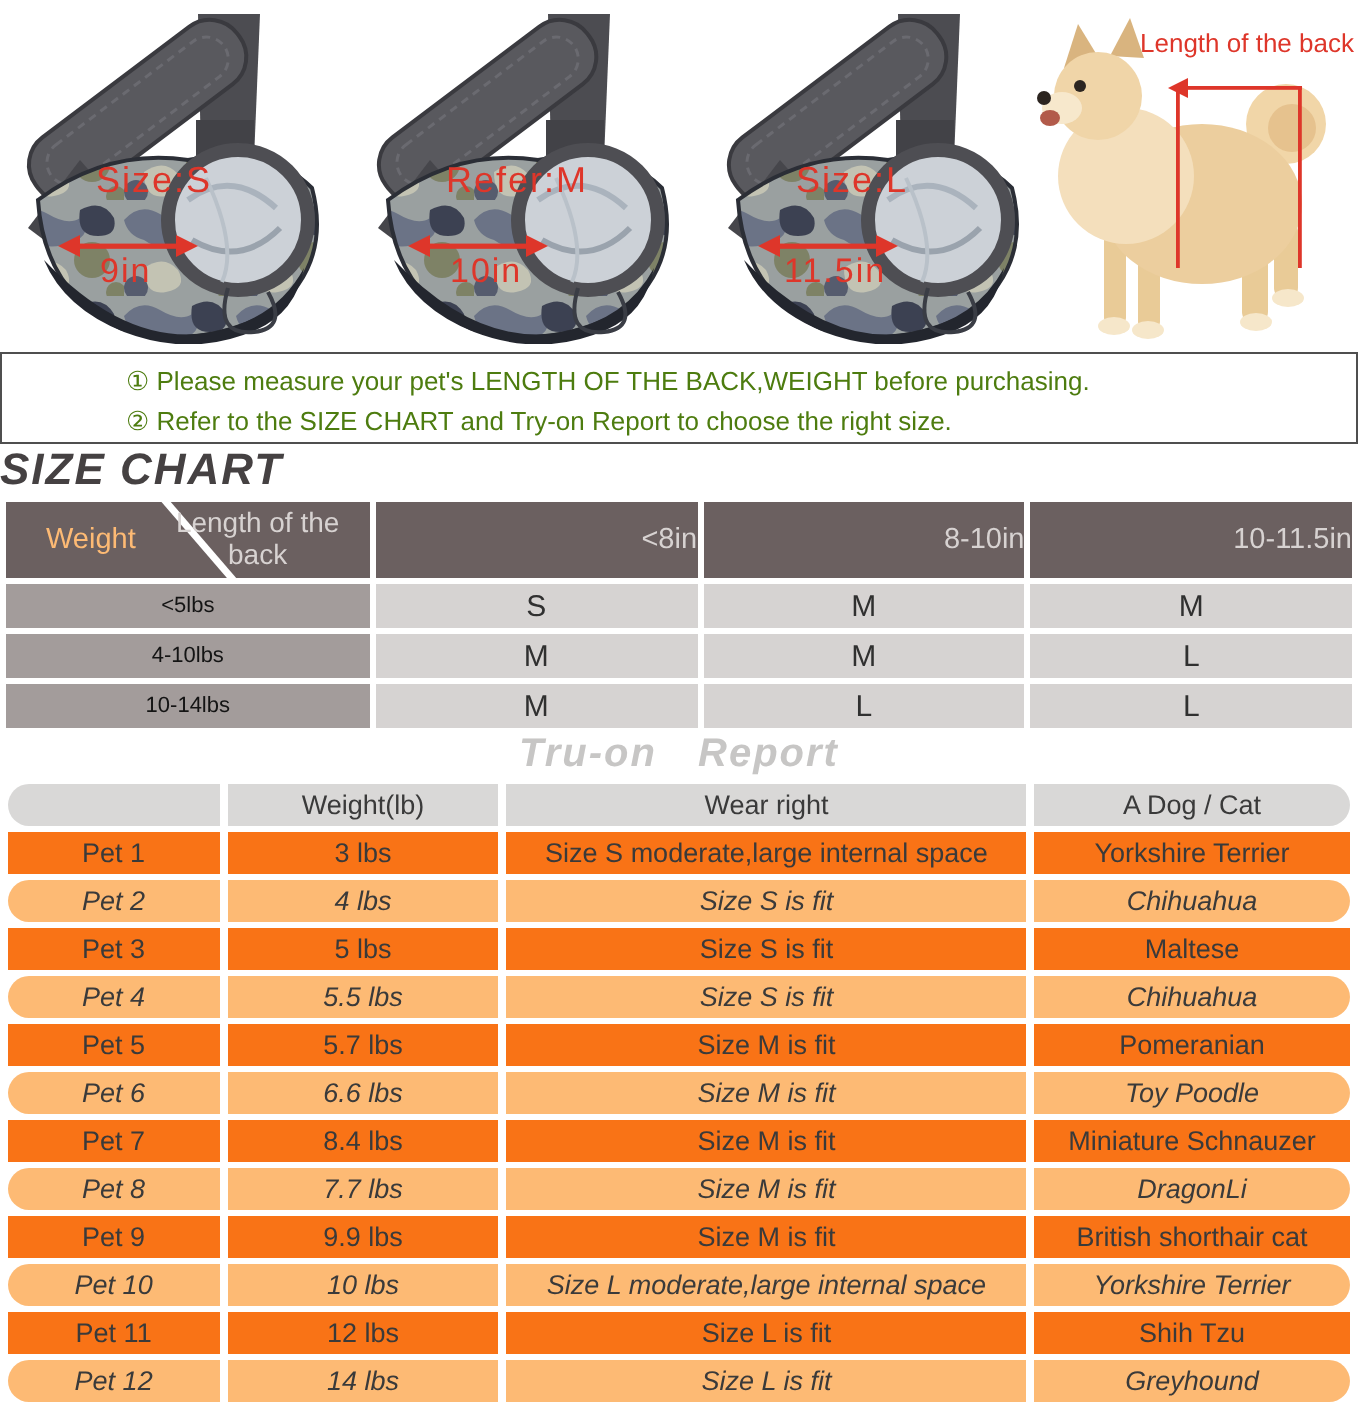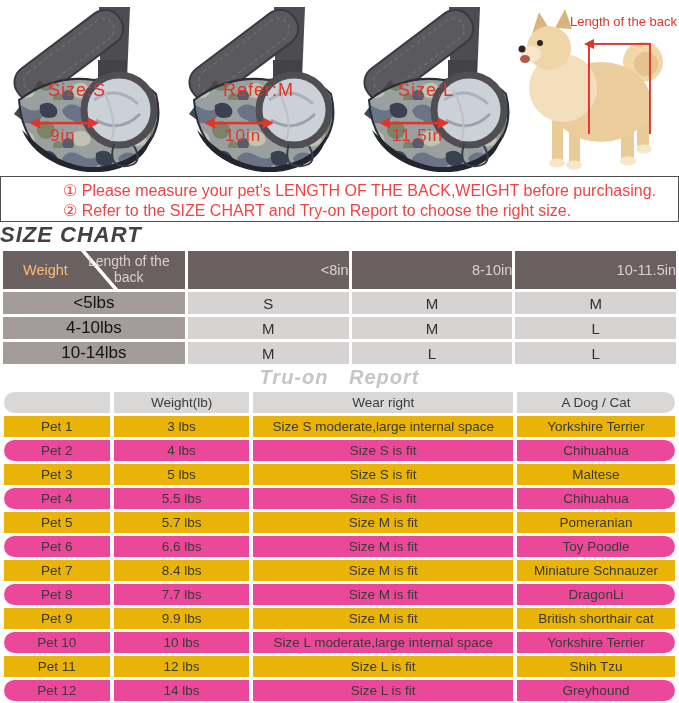--- a/index.html
+++ b/index.html
@@ -20,21 +20,21 @@
   .dog-wrap { position:absolute; left:508px; top:2px; width:169px; height:172px; }
   .dog-wrap svg.art { position:absolute; left:0; top:0; width:100%; height:100%; }
   .back-length-label { left:62px; top:12px; font-size:13px; }
 
   
   .notes-box {
     position:absolute; left:0; top:176px; width:679px; height:46px;
     border:1.5px solid #4f4f4f; background:#ffffff;
     padding:4px 0 0 62px; display:flex; flex-direction:column; justify-content:center;
   }
-  .note-line { font-size:16px; color:#ef4444; line-height:20px; }
+  .note-line { font-size:13px; color:#4d7c0f; line-height:20px; }
 
   
   .size-chart-title {
     position:absolute; left:0; top:222px; width:679px; height:26px;
     text-align:left; font-size:22px; font-weight:900; font-style:italic;
     color:#454142; letter-spacing:1px; line-height:26px;
   }
   .tryon-title {
     position:absolute; left:0; top:366px; width:679px; height:23px;
     text-align:center; font-size:20px; font-weight:900; font-style:italic;
@@ -55,38 +55,38 @@
   }
   .corner-length {
     position:absolute; right:10px; top:2px; width:92px; color:#d7d2d1;
     font-size:14px; line-height:16px; font-weight:400;
   }
   .corner-diag { position:absolute; left:0; top:0; width:100%; height:100%; }
   table.size-chart th.col-head {
     background:#6b6060; color:#d7d2d1; font-size:14.5px; font-weight:400; height:38px;text-align:right;
   }
   table.size-chart td.row-label {
-    background:#a39c9b; color:#141414; font-size:17px; height:22px;
+    background:#a39c9b; color:#141414; font-size:11px; height:22px;
   }
   table.size-chart td.val {
     background:#d6d3d2; color:#303030; font-size:15px; height:22px;
   }
 
   
   table.tryon {
     position:absolute; left:0; top:389px; width:679px;
     border-collapse:separate; border-spacing:4px 3px; table-layout:fixed;
   }
   table.tryon th, table.tryon td {
     text-align:center; vertical-align:middle; height:21px;
     font-size:13.5px; color:#3a3a3a; font-weight:400; overflow:hidden; white-space:nowrap;
   }
   table.tryon tr.head > * { background:#d9d8d7; }
-  table.tryon tr.stripe > td { background:#ec4899; }
-  table.tryon tr.plain > td { background:#eab308; }
+  table.tryon tr.stripe > td { background:#fdba74;font-style:italic; }
+  table.tryon tr.plain > td { background:#f97316; }
   table.tryon tr.head > *:first-child,
   table.tryon tr.stripe > td:first-child { border-radius:11px 0 0 11px; }
   table.tryon tr.head > *:last-child,
   table.tryon tr.stripe > td:last-child { border-radius:0 11px 11px 0; }
   .col-pet { width:105px; } .col-weight { width:135px; }
   .col-wear { width:258px; } .col-breed { width:157px; }
 </style>
 </head>
 <body>
 

